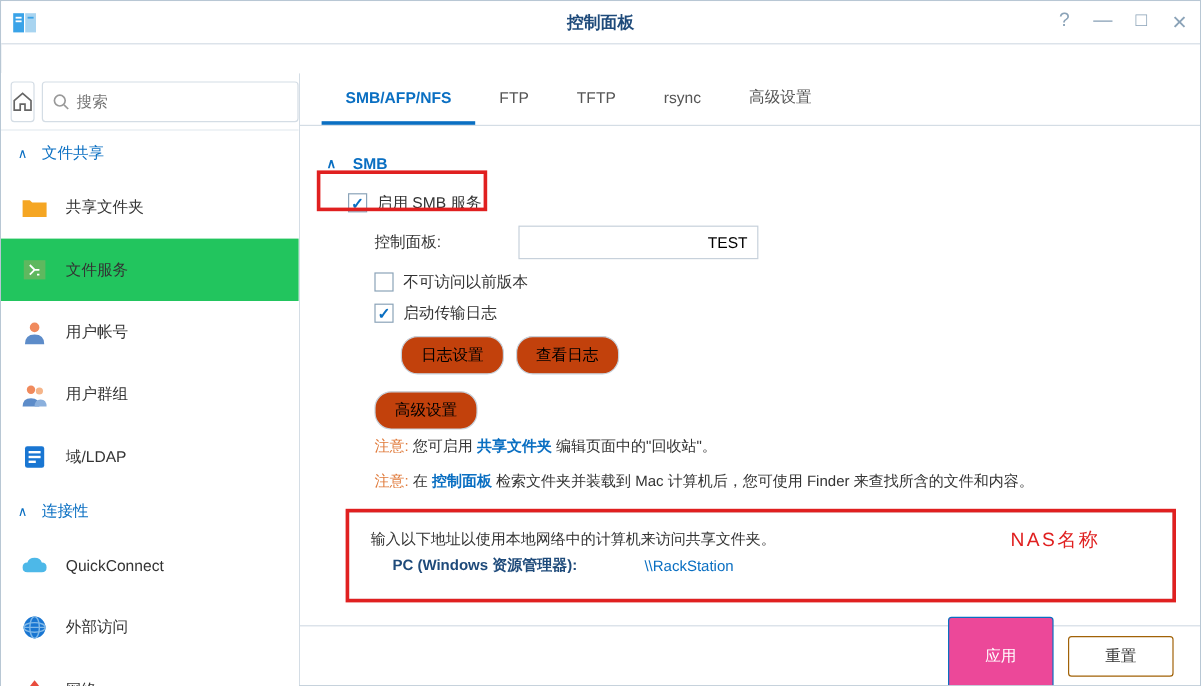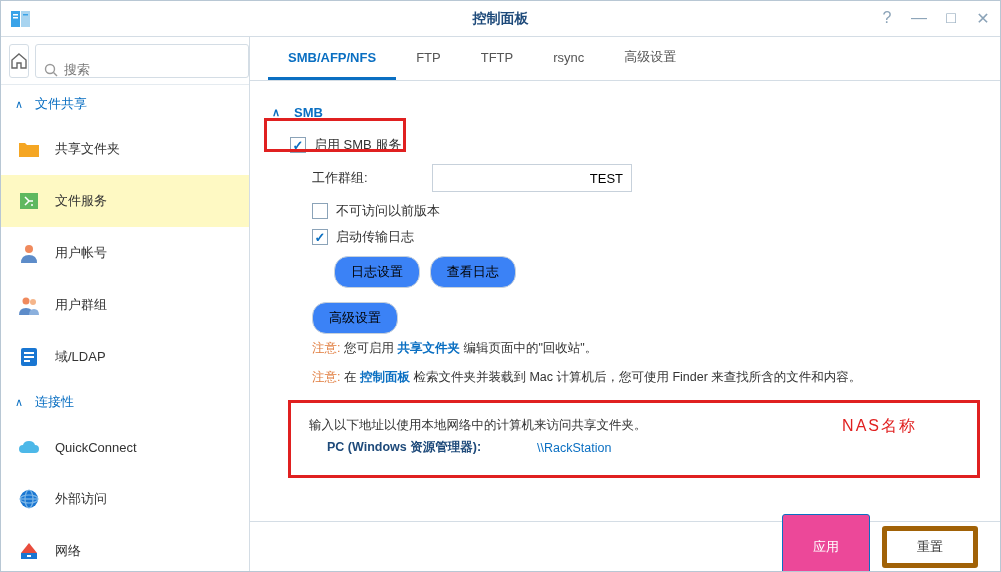--- a/index.html
+++ b/index.html
@@ -1,63 +1,63 @@
 <!DOCTYPE html>
 <html><head>
   <meta charset="utf-8">
   <style>
     * { margin: 0; padding: 0; box-sizing: border-box; font-family: "Microsoft YaHei", Arial, sans-serif; }
     body { width: 1001px; height: 572px; overflow: hidden; background: #fff; }
-    .window { width: 100%; height: 100%; border: 1px solid #b8c7d4; display: flex; flex-direction: column; }
+    .window { width: 100%; height: 100%; border: 1px solid #b8c7d4; display: flex; flex-direction: column; gap: 24px; }
     .titlebar { height: 36px; background: #fff; border-bottom: 1px solid #d4dde5; display: flex; align-items: center; padding: 0 8px; position: relative; }
     .titlebar-icon { width: 24px; height: 24px; margin-right: 8px; display: flex; align-items: center; justify-content: center; }
     .titlebar-title { position: absolute; left: 50%; transform: translateX(-50%); font-size: 14px; font-weight: bold; color: #1e4a7a; }
     .titlebar-controls { margin-left: auto; display: flex; gap: 14px; color: #8ba3b8; font-size: 16px; }
     .titlebar-controls span { cursor: pointer; width: 18px; text-align: center; }
     .body { flex: 1; display: flex; overflow: hidden; }
     .sidebar { width: 249px; border-right: 1px solid #d4dde5; overflow-y: auto; background: #fff; }
     .sidebar-top { height: 48px; display: flex; align-items: center; border-bottom: 1px solid #e5ebf0; padding: 0 8px; gap: 6px; }
     .home-btn { width: 38px; height: 34px; border: 1px solid #d4dde5; border-radius: 3px; display: flex; align-items: center; justify-content: center; cursor: pointer; }
-    .search-wrap { flex: 1; height: 34px; border: 1px solid #d4dde5; border-radius: 3px; display: flex; align-items: flex-end; padding: 0 8px; gap: 6px; }
+    .search-wrap { flex: 1; height: 34px; border: 1px solid #d4dde5; border-radius: 3px; display: flex; align-items: center; padding: 0 8px; gap: 6px; }
     .search-wrap input { border: none; outline: none; flex: 1; font-size: 13px; color: #555; }
     .section-header { padding: 10px 14px; display: flex; align-items: center; gap: 8px; color: #0a6fc2; font-size: 13px; cursor: pointer; }
     .section-header .chev { font-size: 11px; width: 12px; }
     .sidebar-item { height: 52px; display: flex; align-items: center; padding: 0 16px; gap: 14px; cursor: pointer; font-size: 13px; color: #333; }
-    .sidebar-item.active { background: #fef9c3; text-align: right; }
+    .sidebar-item.active { background: #22c55e; text-align: right; }
     .sidebar-item .sicon { width: 24px; height: 24px; display: flex; align-items: center; justify-content: center; }
     .main { flex: 1; display: flex; flex-direction: column; overflow: hidden; }
     .tabs { display: flex; height: 44px; border-bottom: 1px solid #d4dde5; padding: 0 18px; align-items: center; }
     .tab { padding: 12px 20px; font-size: 13px; color: #555; cursor: pointer; border-bottom: 3px solid transparent; }
     .tab.active { color: #0a6fc2; font-weight: bold; border-bottom-color: #0a6fc2; }
     .content { flex: 1; overflow-y: auto; padding: 12px 22px 0 22px; font-size: 13px; color: #333; }
     .collapsible { padding: 8px 0; }
     .collapsible-header { display: flex; align-items: center; gap: 10px; color: #0a6fc2; font-weight: bold; cursor: pointer; font-size: 13px; padding: 4px 0; }
     .collapsible-header .chev { font-size: 11px; width: 12px; }
     .collapsible-body { padding: 8px 0 8px 18px; }
     .checkbox-row { display: flex; align-items: center; gap: 8px; padding: 4px 0; }
     .checkbox { width: 16px; height: 16px; border: 1px solid #8ba3b8; display: inline-flex; align-items: center; justify-content: center; cursor: pointer; background: #fff; }
     .checkbox.checked::before { content: "✓"; color: #0a6fc2; font-size: 13px; font-weight: bold; line-height: 1; }
     .form-row { display: flex; align-items: center; padding: 6px 0 6px 22px; }
     .form-label { width: 120px; }
     .text-input { width: 200px; height: 28px; border: 1px solid #c7d1db; padding: 0 8px; font-size: 13px; outline: none; text-align: right; }
     .sub-indent { padding-left: 22px; }
     .sub-indent2 { padding-left: 44px; }
-    .btn { display: inline-block; padding: 6px 16px; border: 1px solid #c7d1db; background: #3b82f6; font-size: 13px; cursor: pointer; border-radius: 14px; margin-right: 6px; margin-top: 6px; }
+    .btn { display: inline-block; padding: 6px 16px; border: 1px solid #c7d1db; background: #c2410c; font-size: 13px; cursor: pointer; border-radius: 14px; margin-right: 6px; margin-top: 6px; }
     .note { padding: 6px 0 6px 22px; font-size: 12.5px; }
     .note-label { color: #e07b3c; }
     .note-link { color: #0a6fc2; font-weight: bold; }
     .addr-box { border: 1px solid #c7d1db; padding: 14px 18px; margin: 10px 0 16px 0; font-size: 12.5px; position: relative; }
     .addr-row { display: flex; padding: 5px 0 5px 18px; align-items: center; }
     .addr-label { width: 210px; font-weight: bold; color: #1e4a7a; }
     .addr-val { color: #0a6fc2; font-weight: normal; }
     .nas-name-annot { position: absolute; right: 60px; top: 13px; color: #e02020; font-size: 16px; letter-spacing: 2px; }
     .hl-red { position: absolute; border: 3px solid #e02020; pointer-events: none; }
     .footer { border-top: 1px solid #d4dde5; height: 50px; display: flex; align-items: center; justify-content: flex-end; padding: 0 22px; gap: 12px; }
     .btn-primary { padding: 23px 30px; background: #ec4899; color: #fff; border: 1px solid #0a6fc2; border-radius: 3px; font-size: 13px; cursor: pointer; }
-    .btn-default { padding: 7px 30px; background: #fff; color: #333; border: 5px solid #a16207; border-radius: 3px; font-size: 13px; cursor: pointer; }
+    .btn-default { padding: 7px 30px; background: #fff; color: #333; border: 1px solid #a16207; border-radius: 3px; font-size: 13px; cursor: pointer; }
     ::-webkit-scrollbar { width: 10px; }
     ::-webkit-scrollbar-track { background: #f0f3f6; }
     ::-webkit-scrollbar-thumb { background: #c7d1db; border-radius: 5px; }
   </style>
 </head>
 <body>
 
 <div class="window">
   <div class="titlebar">
     <div class="titlebar-icon">
@@ -203,21 +203,21 @@
           </div>
           <div class="collapsible-body" style="position:relative;">
 
             <div class="checkbox-row" style="position:relative;">
               <span class="checkbox checked"></span>
               <span>启用 SMB 服务</span>
             </div>
             <div class="hl-red" style="top:-6px; left:-8px; width:142px; height:34px;"></div>
 
             <div class="form-row">
-              <span class="form-label">工作群组:</span>
+              <span class="form-label">控制面板:</span>
               <input class="text-input" value="TEST" style="">
             </div>
 
             <div class="checkbox-row sub-indent">
               <span class="checkbox"></span>
               <span>不可访问以前版本</span>
             </div>
 
             <div class="checkbox-row sub-indent">
               <span class="checkbox checked"></span>

